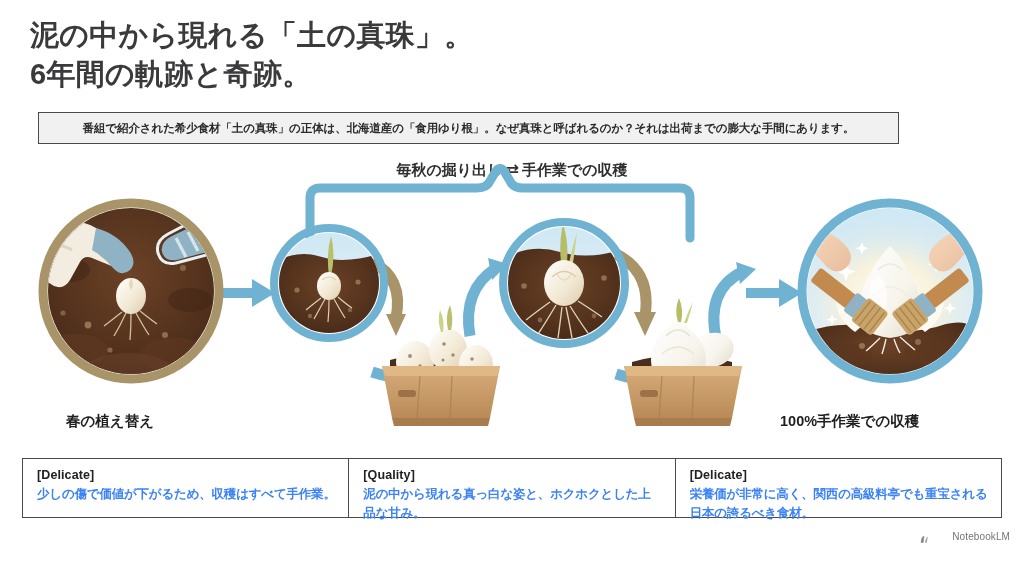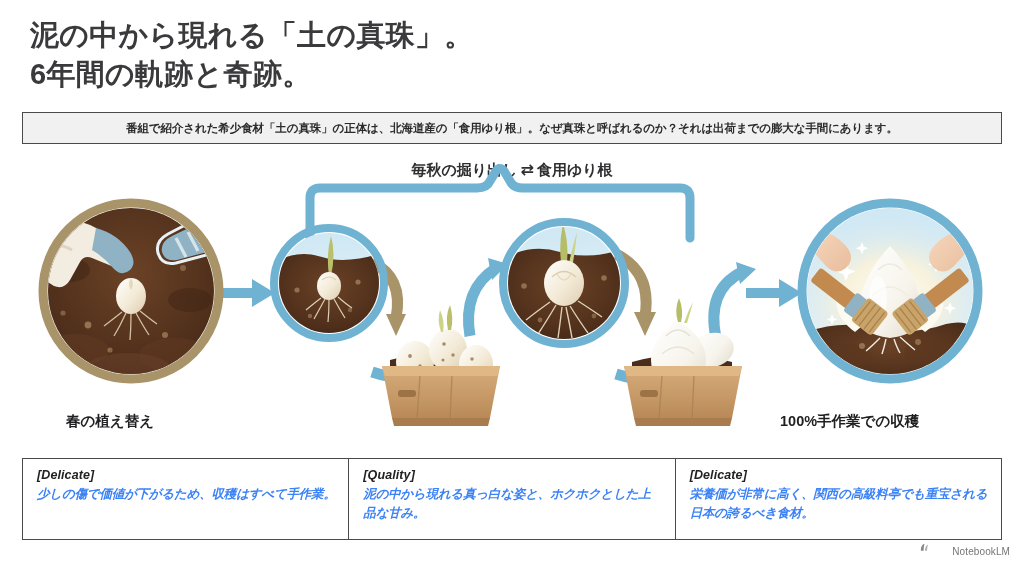--- a/index.html
+++ b/index.html
@@ -26,22 +26,22 @@
     font-weight: 700;
     color: #3a3a3c;
     line-height: 1.35;
     letter-spacing: 0.3px;
     white-space: nowrap;
   }
 
   
   .lead-bar {
     position: absolute;
-    left: 22px; top: 112px;
-    width: 980px; height: 32px;
+    left: 38px; top: 112px;
+    width: 861px; height: 32px;
     background: #f1f1f1;
     border: 1.5px solid #4a4a4a;
     display: flex;
     align-items: center;
     justify-content: center;
   }
   .lead-text {
     font-size: 11.5px;
     font-weight: 700;
     color: #2b2b2b;
@@ -78,24 +78,23 @@
     color: #1f1f21;
     white-space: nowrap;
   }
   #cap-plant  { left: 66px;  top: 412px; }
   #cap-harvest{ left: 780px; top: 412px; }
 
   
   .features {
     position: absolute;
     left: 22px; top: 458px;
-    width: 980px; height: 82px;
+    width: 980px; height: 60px;
     display: flex;
     gap: 0;
-    font-style: italic;
   }
   .feature {
     flex: 1;
     border: 1.5px solid #4a4a4a;
     padding: 9px 12px 0 14px;
     background: #ffffff;
   }
   .feature + .feature { border-left: none; }
   .feature-tag {
     font-size: 12.5px;
@@ -108,23 +107,23 @@
     font-size: 12.5px;
     font-weight: 700;
     color: #3b82f6;
     line-height: 1.55;
     letter-spacing: -0.2px;
   }
 
   
   .watermark {
     position: absolute;
-    right: 14px; bottom: 8px;
+    right: 14px; bottom: 16px;
     display: flex;
-    align-items: flex-end;
+    align-items: flex-start;
     gap: 22px;
     opacity: 0.72;
   }
   .watermark-label {
     font-size: 10px;
     color: #3c3c3c;
     letter-spacing: 0.1px;
   }
 </style>
 </head>
@@ -135,21 +134,21 @@
   <div class="title-block">
     <div class="title-line">泥の中から現れる「土の真珠」。</div>
     <div class="title-line">6年間の軌跡と奇跡。</div>
   </div>
 
   <div class="lead-bar">
     <div class="lead-text">番組で紹介された希少食材「土の真珠」の正体は、北海道産の「食用ゆり根」。なぜ真珠と呼ばれるのか？それは出荷までの膨大な手間にあります。</div>
   </div>
 
   <div class="cycle-caption">
-    <span>毎秋の掘り出し</span><span class="swap">⇄</span><span>食用ゆり根</span>
+    <span>毎秋の掘り出し</span><span class="swap">⇄</span><span>手作業での収穫</span>
   </div>
 
   <div class="diagram">
   <svg width="1024" height="300" viewBox="0 0 1024 300" xmlns="http://www.w3.org/2000/svg">
     <defs>
 
       <radialGradient id="soilG" cx="50%" cy="40%" r="75%">
         <stop offset="0%" stop-color="#6b4226"></stop>
         <stop offset="70%" stop-color="#4f2f1b"></stop>
         <stop offset="100%" stop-color="#3b2213"></stop>

